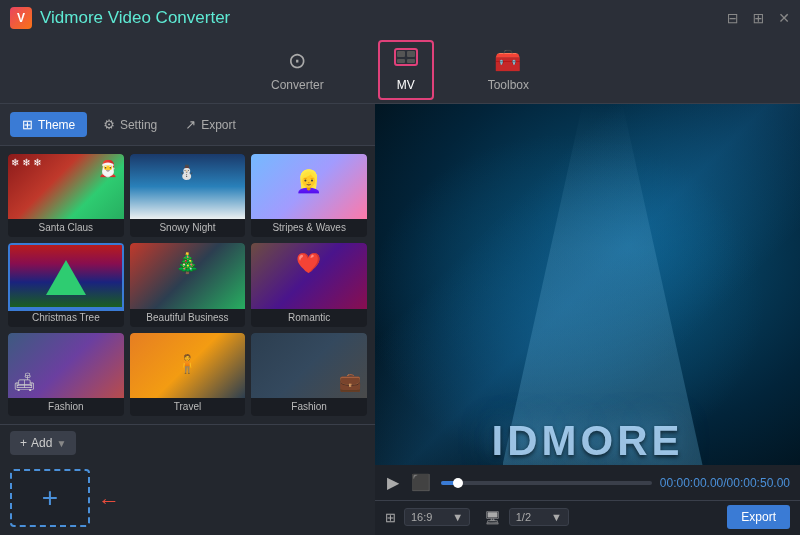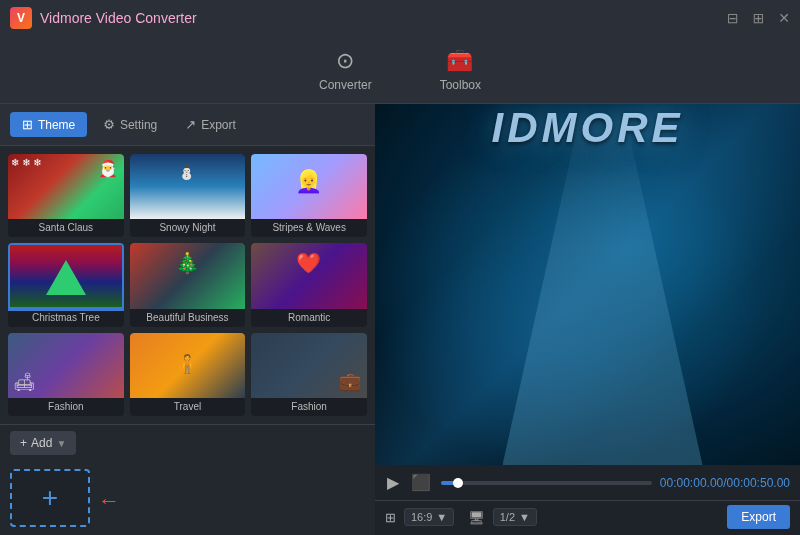--- a/index.html
+++ b/index.html
@@ -33,22 +33,22 @@
       background: linear-gradient(135deg, #e94560, #f97316);
       border-radius: 4px;
       display: flex;
       align-items: center;
       justify-content: center;
       font-size: 12px;
       color: white;
       font-weight: bold;
     }
     #title-text {
-      font-size: 14px;
-      color: #f9a8d4;
+      font-size: 17px;
+      color: #5eead4;
     }
     #window-controls {
       display: flex;
       gap: 14px;
       align-items: center;
     }
     .win-btn {
       color: #888;
       font-size: 14px;
       cursor: pointer;
@@ -239,23 +239,22 @@
       overflow: hidden;
       background: #000;
     }
     .preview-bg {
       width: 100%;
       height: 100%;
       background:
         radial-gradient(ellipse at 60% 40%, #0a5f8a 0%, #063d5c 30%, #02243a 60%, #010d14 100%);
       position: relative;
       display: flex;
-      align-items: flex-start;
+      align-items: flex-end;
       justify-content: center;
-      font-style: italic;
     }
     .preview-bg::before {
       content: '';
       position: absolute;
       top: 0; left: 0; right: 0; bottom: 0;
       background:
         linear-gradient(135deg, transparent 30%, rgba(30,120,180,0.3) 50%, transparent 70%),
         radial-gradient(ellipse at 45% 55%, rgba(10,80,120,0.8) 0%, transparent 60%);
     }
     .preview-text {
@@ -328,21 +327,21 @@
       background: #1e2229;
       padding: 4px 10px 6px;
       display: flex;
       align-items: center;
       gap: 8px;
       border-top: 1px solid #3a3f4a;
     }
     .ratio-select {
       display: flex;
       align-items: center;
-      gap: 4px;
+      gap: 20px;
       font-size: 11px;
       color: #aaa;
       background: #2b2f38;
       border: 1px solid #3a3f4a;
       padding: 2px 6px;
       border-radius: 3px;
       cursor: pointer;
     }
     .export-btn {
       margin-left: auto;
@@ -396,20 +395,32 @@
     <span class="win-btn">⊞</span>
     <span class="win-btn">✕</span>
   </div>
 </div>
 
 <div id="nav-bar">
   <div class="nav-item">
     <span class="nav-icon">⊙</span>
     <span>Converter</span>
   </div>
+  <div class="nav-item active">
+    <span class="nav-icon">
+      <svg width="24" height="20" viewBox="0 0 24 20" fill="none">
+        <rect x="1" y="1" width="22" height="16" rx="2" stroke="#e0417a" stroke-width="2" fill="none"></rect>
+        <rect x="3" y="3" width="8" height="6" rx="1" fill="#555"></rect>
+        <rect x="13" y="3" width="8" height="6" rx="1" fill="#555"></rect>
+        <rect x="3" y="11" width="8" height="4" rx="1" fill="#555"></rect>
+        <rect x="13" y="11" width="8" height="4" rx="1" fill="#555"></rect>
+      </svg>
+    </span>
+    <span>MV</span>
+  </div>
   <div class="nav-item">
     <span class="nav-icon">🧰</span>
     <span>Toolbox</span>
   </div>
 </div>
 
 <div id="main-content">
 
   <div id="left-panel">
 

